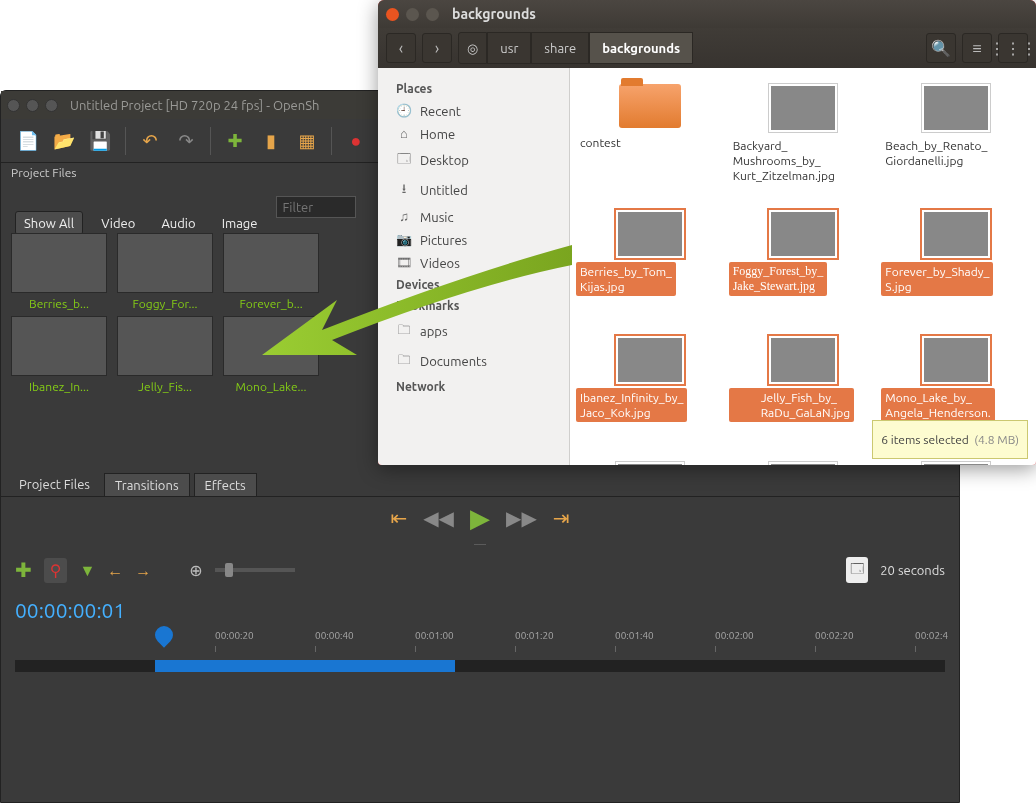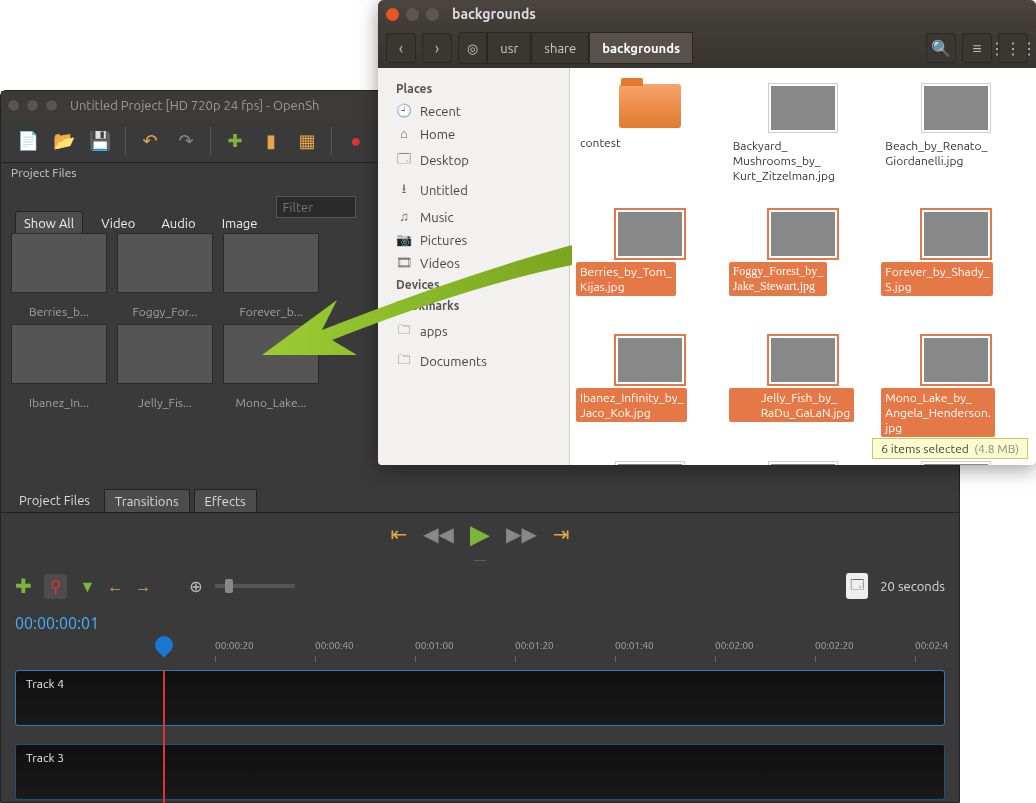--- a/index.html
+++ b/index.html
@@ -20,34 +20,34 @@
 .os-panel-title .mini { font-size:10px; letter-spacing:2px; color:#888;}
 
 .os-filters { height:44px; display:flex; align-items:center; gap:10px; padding:0 14px;}
 .os-filters .bt { font-size:13px; padding:4px 8px; color:#eee;margin-top:31px; }
 .os-filters .bt.active { background:#4c4c4c; border:1px solid #222; border-radius:3px;}
 .os-filters input { background:#2a2a2a; border:1px solid #555; color:#ccc; padding:3px 6px; width:80px; font-size:13px;}
 
 .os-thumbs { padding:4px 8px; display:grid; grid-template-columns:repeat(3,100px); gap:6px; }
 .os-th { text-align:center; }
 .os-th .img { width:96px; height:60px; border:1px solid #2a2a2a; background:#555; margin:0 auto;}
-.os-th .lbl { font-size:12px; color:#a3a3a3; margin-top:12px; white-space:nowrap; overflow:hidden; text-overflow:ellipsis;}
+.os-th .lbl { font-size:12px; color:#84cc16; margin-top:4px; white-space:nowrap; overflow:hidden; text-overflow:ellipsis;}
 
 .os-lowertabs { margin-top:76px; display:flex; gap:4px; padding:0 8px; border-bottom:1px solid #222;}
 .os-lowertabs .lt { font-size:13px; padding:4px 10px; color:#ddd; }
 .os-lowertabs .lt.active { background:#4c4c4c; border:1px solid #222; border-bottom:none;}
 
 .os-playbar { display:flex; gap:16px; justify-content:center; align-items:center; height:42px;}
 .os-playbar span { font-size:20px;}
 
 .os-tltoolbar { height:40px; display:flex; align-items:center; gap:12px; padding:0 14px;}
 .os-tltoolbar .slider { flex:1;}
 
 .timeline { position:relative; padding:0 14px;}
-.timecode { color:#44b0ff; font-size:16px; padding:8px 0;}
+.timecode { color:#44b0ff; font-size:21px; padding:8px 0;}
 .ruler { position:relative; height:30px; font-size:10px; color:#aaa;}
 .ruler .tick { position:absolute; top:0;}
 .ruler .tick::after { content:""; position:absolute; top:16px; left:0; width:1px; height:6px; background:#666;}
 .playhead-line { position:absolute; left:148px; top:0; width:2px; height:200px; background:#d33;}
 .playhead-head { position:absolute; left:140px; top:-4px; width:18px; height:18px; background:#1976d2; border-radius:50% 50% 50% 0; transform:rotate(-45deg);}
 .track { background: linear-gradient(#0f0f0f,#1a1a1a); border:1px solid #1a6aa5; border-radius:3px; height:56px; margin-bottom:18px; padding:6px 10px; font-size:12px; color:#eee;}
 .track.t4 { border-color:#207ec2;} .track.t3 { border-color:#15547e;}
 .timeline-scroll { height:12px; background:#222; position:relative;}
 .timeline-scroll .th { position:absolute; left:140px; width:300px; height:12px; background:#1976d2;}
 
@@ -75,21 +75,21 @@
 .na-side .item .ic { width:16px; text-align:center; color:#666;}
 
 .na-grid { flex:1; background:#fff; padding:10px 6px 0; position:relative; display:grid; grid-template-columns:repeat(3,1fr); grid-auto-rows:122px; gap:4px; align-content:start;}
 .fi { position:relative;}
 .fi .thumb { width:68px; height:48px; margin:6px auto 4px; border:2px solid #fff; box-shadow:0 0 0 1px #ccc; background:#888;}
 .fi .fn { font-size:12px; color:#333; line-height:1.25; padding:2px 4px; display:inline-block;}
 .fi.sel .thumb { box-shadow:0 0 0 2px #e47846;}
 .fi.sel .fn { background:#e47846; color:#fff; border-radius:2px;}
 .fi.folder .thumb { background:linear-gradient(#f7a36c,#e27b2f); border:none; box-shadow:none; border-radius:3px; width:62px; height:44px; position:relative;}
 .fi.folder .thumb::before { content:""; position:absolute; top:-6px; left:2px; width:22px; height:8px; background:#e27b2f; border-radius:2px 2px 0 0;}
-.na-status { position:absolute; right:8px; bottom:6px; background:#fdfcd0; border:1px solid #cbc870; padding:3px 8px; font-size:12px; color:#444;}
+.na-status { position:absolute; right:8px; bottom:6px; background:#fdfcd0; border:1px solid #cbc870; padding:12px 8px; font-size:12px; color:#444;}
 .na-status .sz { color:#888;}
 
 
 .arrow { position:absolute; left:262px; top:245px; width:310px; height:120px; pointer-events:none;}
 
 
 .bg-berries{background:linear-gradient(#c9b8e8,#9a7dd0);}
 .bg-foggy{background:linear-gradient(#e8e4dc,#b8b2a4);}
 .bg-forever{background:linear-gradient(#1a2a50,#5a2a3a);}
 .bg-ibanez{background:linear-gradient(#3a3a3a,#1a1a1a);}
@@ -201,25 +201,20 @@
       <span class="tick" style="left:200px;">00:00:20</span>
       <span class="tick" style="left:300px;">00:00:40</span>
       <span class="tick" style="left:400px;">00:01:00</span>
       <span class="tick" style="left:500px;">00:01:20</span>
       <span class="tick" style="left:600px;">00:01:40</span>
       <span class="tick" style="left:700px;">00:02:00</span>
       <span class="tick" style="left:800px;">00:02:20</span>
       <span class="tick" style="left:900px;">00:02:4</span>
       <div class="playhead-head"></div>
     </div>
-    <div style="position:relative;">
-      <div class="playhead-line"></div>
-      <div class="track t4"><span>Track 4</span></div>
-      <div class="track t3"><span>Track 3</span></div>
-    </div>
     <div class="timeline-scroll">
         <div class="th"></div>
       </div>
   </div>
 </div>
 
 <div class="nautilus">
   <div class="na-title">
     <span class="dot c"></span>
     <span class="dot m"></span>
@@ -275,20 +270,21 @@
       <h4>Devices</h4>
       <h4>Bookmarks</h4>
       <div class="item">
           <span class="ic">🗀</span>
           <span>apps</span>
         </div>
       <div class="item">
           <span class="ic">🗀</span>
           <span>Documents</span>
         </div>
+      <h4>Network</h4>
     </div>
     <div class="na-grid" id="na-grid">
 
       <div class="fi folder"><div class="thumb "></div><div class="fn" style="white-space: pre-line;">contest</div></div>
         <div class="fi"><div class="thumb bg-mush"></div><div class="fn" style="white-space: pre-line;">Backyard_
 Mushrooms_by_
 Kurt_Zitzelman.jpg</div></div>
         <div class="fi"><div class="thumb bg-beach"></div><div class="fn" style="white-space: pre-line;">Beach_by_Renato_
 Giordanelli.jpg</div></div>
         <div class="fi sel"><div class="thumb bg-berries"></div><div class="fn" style="white-space: pre-line;">Berries_by_Tom_

